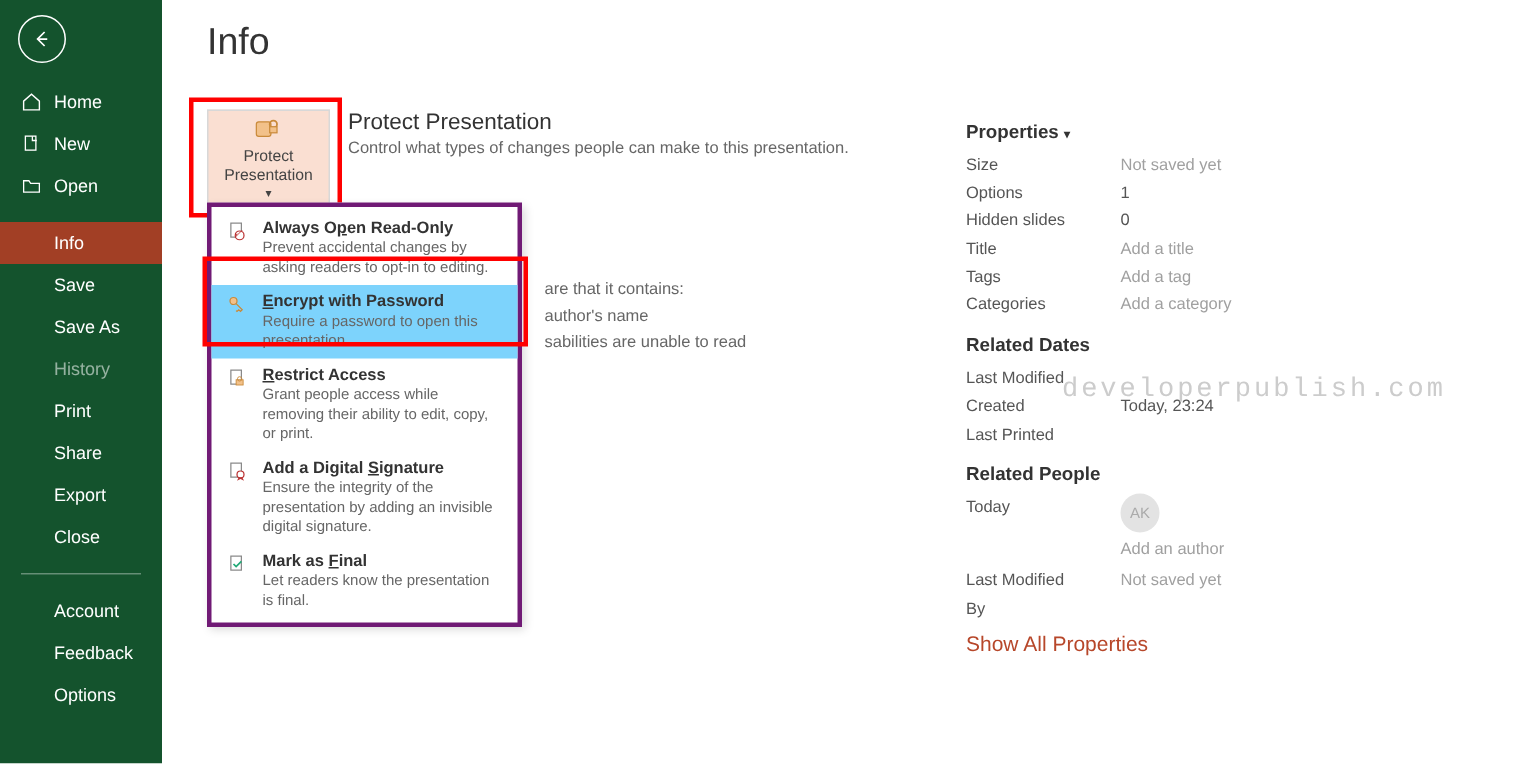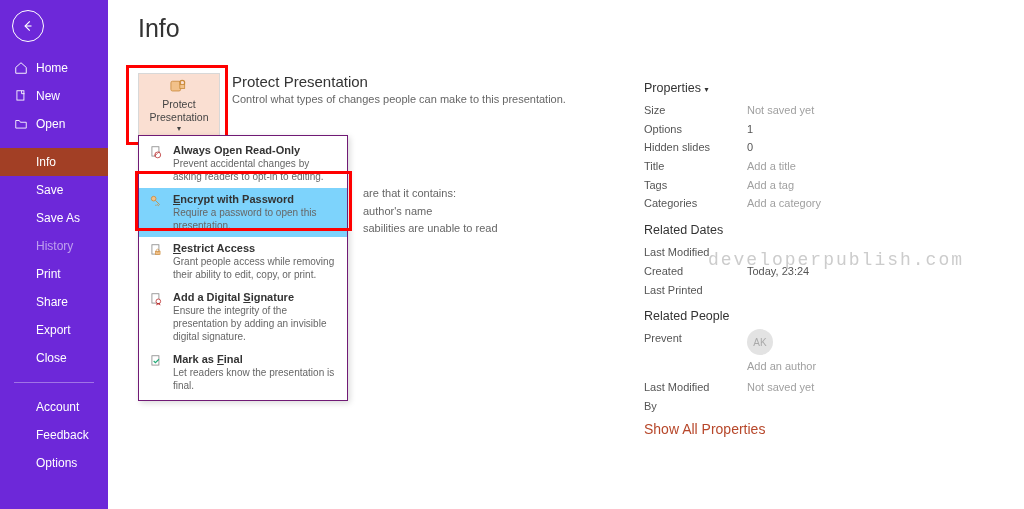--- a/index.html
+++ b/index.html
@@ -1,46 +1,46 @@
 <!DOCTYPE html>
 <html><head>
 <meta charset="utf-8">
 <style>
 * { margin: 0; padding: 0; box-sizing: border-box; font-family: "Segoe UI", sans-serif; }
 body { width: 1024px; height: 509px; overflow: hidden; display: flex; background: #fff; }
-.sidebar { width: 108px; background: #6d28d9; color: #fff; display: flex; flex-direction: column; font-size: 12px; }
+.sidebar { width: 108px; background: #14532d; color: #fff; display: flex; flex-direction: column; font-size: 12px; }
 .back-btn { width: 32px; height: 32px; border: 1.5px solid #fff; border-radius: 50%; display: flex; align-items: center; justify-content: center; margin: 10px 12px 12px; cursor: pointer; }
 .side-item { display: flex; align-items: center; gap: 8px; padding: 7px 14px; cursor: pointer; }
 .side-item.active { background: #a23f25; }
 .side-item .ic { width: 14px; height: 14px; display: inline-flex; align-items: center; justify-content: center; }
 .side-hr { border: none; border-top: 1px solid rgba(255,255,255,.35); margin: 10px 14px; }
 .side-muted { opacity: .55; }
 .main { flex: 1; padding: 14px 0 0 30px; position: relative; color: #444; font-size: 11.5px; }
 h1.page-title { font-size: 25px; font-weight: 400; color: #333; margin-bottom: 30px; }
 .info-row { display: flex; gap: 36px; }
 .protect-wrap { position: relative; width: 470px; }
 .protect-header { display: flex; gap: 12px; align-items: flex-start; }
 .protect-btn { width: 82px; height: 64px; border: 1px solid #d8d8d8; background: #fadfd2; display: flex; flex-direction: column; align-items: center; justify-content: center; font-size: 10.5px; padding: 4px 2px 2px; text-align: center; line-height: 1.2; cursor: pointer; }
 .protect-btn .pb-icon { width: 22px; height: 18px; margin-bottom: 4px; }
 .protect-btn .caret { font-size: 8px; margin-top: 1px; }
 .red-box-1 { position: absolute; left: -12px; top: -8px; width: 102px; height: 80px; border: 3px solid #ff0000; pointer-events: none; }
 .protect-text h2 { font-size: 15px; font-weight: 400; color: #333; margin-bottom: 3px; }
 .protect-text p { font-size: 11px; color: #666; }
-.dropdown { position: absolute; top: 62px; left: 0; width: 210px; border: 1px solid #701a75; background: #fff; box-shadow: 2px 2px 6px rgba(0,0,0,.15); padding: 3px 0; z-index: 5; }
+.dropdown { position: absolute; top: 62px; left: 0; width: 210px; border: 3px solid #701a75; background: #fff; box-shadow: 2px 2px 6px rgba(0,0,0,.15); padding: 3px 0; z-index: 5; }
 .dd-item { display: flex; gap: 8px; padding: 5px 10px 5px 8px; cursor: pointer; }
 .dd-item.sel { background: #7dd3fc; }
 .dd-item .dd-icon { width: 18px; display: flex; justify-content: center; padding-top: 1px; }
 .dd-item .dd-txt { flex: 1; }
 .dd-item .dd-title { font-size: 11px; font-weight: 600; color: #333; }
 .dd-item .dd-title u { text-decoration: underline; }
 .dd-item .dd-desc { font-size: 10px; color: #666; line-height: 1.3; margin-top: 1px; }
 .red-box-2 { position: absolute; left: -3px; top: 98px; width: 217px; height: 60px; border: 3px solid #ff0000; pointer-events: none; z-index: 6; }
 .behind-text { position: absolute; left: 225px; top: 112px; font-size: 11px; color: #666; line-height: 1.6; }
 .properties { min-width: 260px; color: #444; display: flex; flex-direction: column; gap: 2px; }
-.properties h3 { font-size: 12.5px; font-weight: 400; color: #333; margin-top: 8px; margin-bottom: 4px; }
+.properties h3 { font-size: 12.5px; font-weight: 700; color: #333; margin-top: 8px; margin-bottom: 4px; }
 .prop-header { cursor: pointer; }
 .prop-caret { font-size: 8px; }
 .prop-row { display: flex; font-size: 11px; line-height: 1.7; gap: 23px; }
 .prop-row .k { width: 80px; color: #555; }
 .prop-row .v { color: #555; }
 .prop-row .muted { color: #a0a0a0; }
 .link { color: #b7472a; font-size: 14px; cursor: pointer; margin-top: 4px; }
 .avatar { width: 26px; height: 26px; border-radius: 50%; background: #e3e3e3; display: inline-flex; align-items: center; justify-content: center; font-size: 10px; color: #aaa; margin-right: 8px; }
 .author-row { display: flex; align-items: center; }
 .watermark { position: absolute; top: 250px; right: 60px; font-family: "Courier New", monospace; font-size: 18px; color: #ccc; letter-spacing: 2px; pointer-events: none; }
@@ -274,21 +274,21 @@
             <span class="v">Today, 23:24</span>
           </div>
           <div class="prop-row">
             <span class="k">Last Printed</span>
             <span class="v"></span>
           </div>
         </div>
 
       <h3>Related People</h3>
       <div class="prop-row">
-        <span class="k">Prevent</span>
+        <span class="k">Today</span>
         <span class="author-row">
           <span class="avatar">AK</span>
         </span>
       </div>
       <div class="prop-row">
           <span class="k"></span>
           <span class="v muted">Add an author</span>
         </div>
       <div class="prop-row">
         <span class="k">Last Modified By</span>

